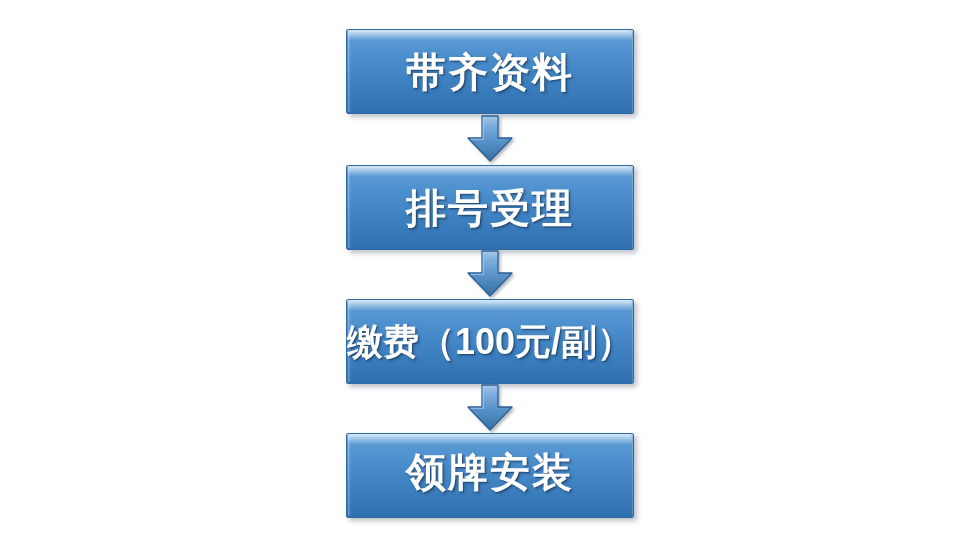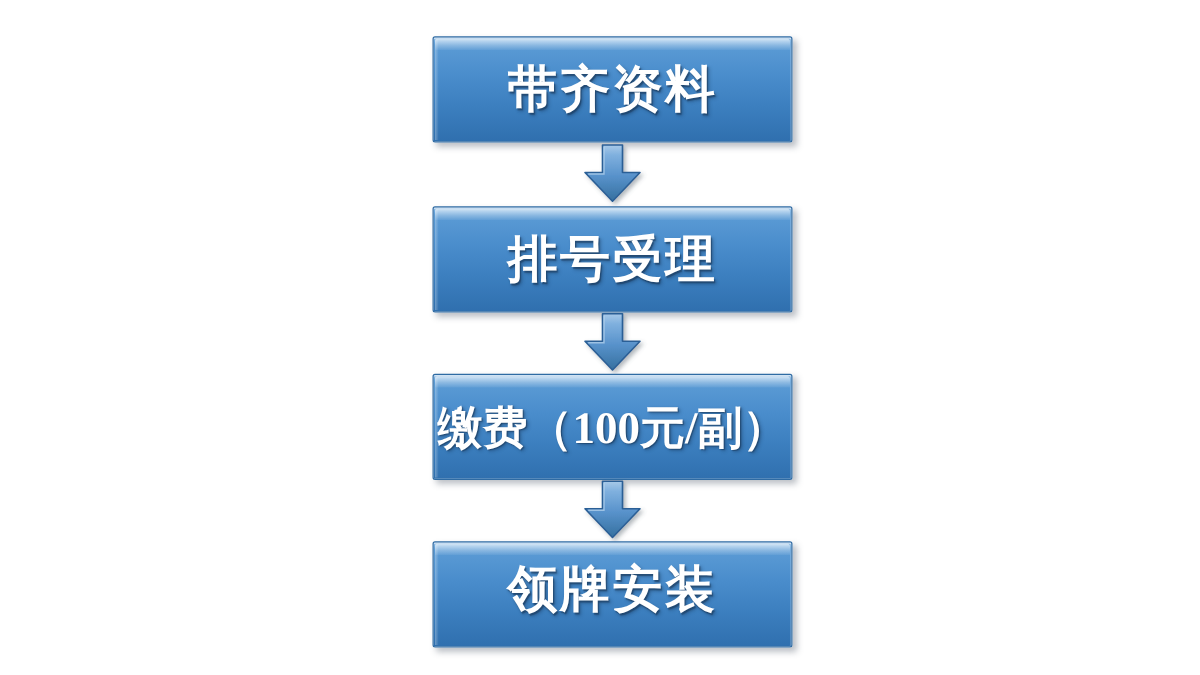--- a/index.html
+++ b/index.html
@@ -82,21 +82,20 @@
     letter-spacing: 2px;
     line-height: 1;
     white-space: nowrap;
     text-shadow:
       1px 1px 1px rgba(20, 45, 75, 0.55),
       2px 2px 3px rgba(20, 45, 75, 0.32);
   }
   .node-label.small {
     font-size: 36px;
     letter-spacing: 0px;
-    font-family: Liberation Serif, serif;
   }
 
   
   #node-1 { top: 29px; }
   #node-2 { top: 165px; }
   #node-3 { top: 299px; }
   #node-4 { top: 433px; font-family: Liberation Mono, monospace; }
 
   
   .connector {

